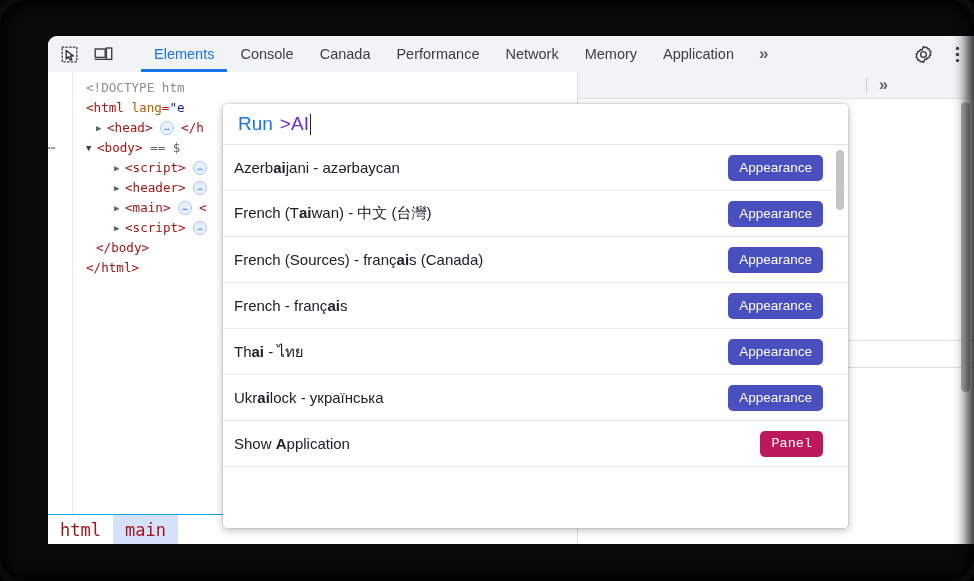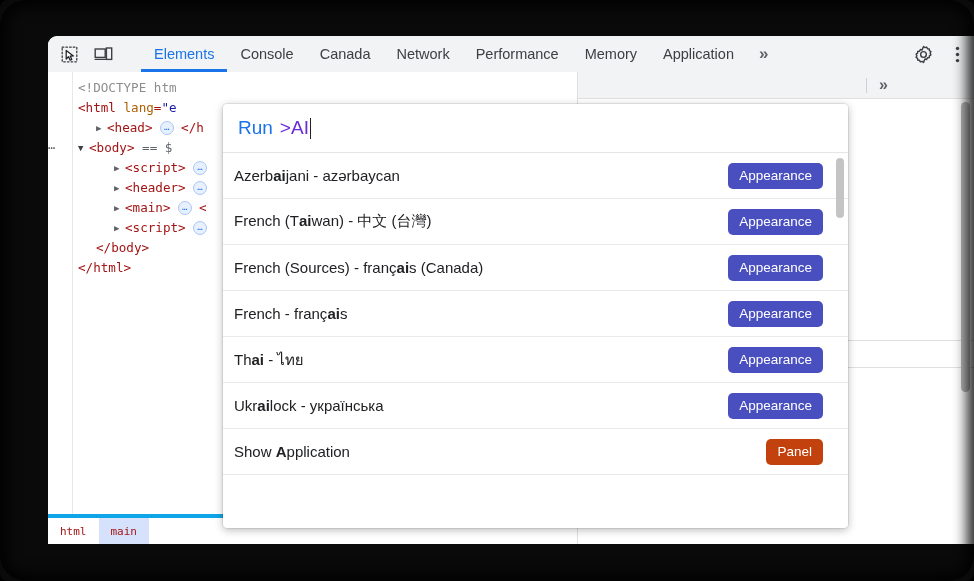--- a/index.html
+++ b/index.html
@@ -106,21 +106,21 @@
   }
   #dom-tree {
     padding: 6px 0 0 0;
     font-family: "DejaVu Sans Mono", monospace;
     font-size: 12.6px;
     line-height: 20px;
     color: #a31515;
     white-space: nowrap;
   }
   .dline { padding-left: 12px; position: relative; height: 20px; }
-  .ind1 { padding-left: 30px; }
+  .ind1 { padding-left: 38px; }
   .ind2 { padding-left: 48px; }
   .ind3 { padding-left: 66px; }
   .doctype { color: #8e8e8e; }
   .tagname { color: #a31515; }
   .attr { color: #b06000; }
   .attrval { color: #1a1aa6; }
   .punct { color: #a31515; }
   .eqsel { color: #5f6368; }
   .arrow {
     display:inline-block; width: 11px;
@@ -148,24 +148,24 @@
     left: 24px; top: 0; bottom: 0;
     width: 1px; background: #e8e8e8;
   }
 
   
   #crumbs {
     position: absolute;
     left: 0; right: 0; bottom: 0;
     height: 30px;
     background: #ffffff;
-    border-top: 4px solid #0ea5e9;
+    border-top: 1px solid #0ea5e9;
     display: flex; align-items: stretch;
     font-family: "DejaVu Sans Mono", monospace;
-    font-size: 11px;
+    font-size: 17px;
   }
   .crumb {
     display:flex; align-items:center;
     padding: 0 12px;
     color: #a31515;
   }
   .crumb.sel { background: #d6e2fb; }
 
   
   #styles-pane {
@@ -263,21 +263,21 @@
     position: absolute;
     left: 175px; top: 68px;
     width: 625px; height: 424px;
     background: #ffffff;
     border-radius: 4px;
     box-shadow: 0 2px 8px rgba(0,0,0,0.28), 0 0 0 1px rgba(0,0,0,0.07);
     overflow: hidden;
     z-index: 40;
   }
   #palette-input-row {
-    height: 49px;
+    height: 41px;
     display: flex; align-items: center;
     padding: 0 10px 0 15px;
     border-bottom: 1px solid #e6e6e6;
     font-size: 19px;
   }
   #palette-prefix { color: #1a73e8; margin-right: 7px; }
   #palette-value { color: #6d28d9; }
   #palette-caret {
     display:inline-block;
     width: 1px; height: 21px;
@@ -305,21 +305,21 @@
   .hl { background: #a8c7fa; font-weight: 700; }
   .badge {
     color: #ffffff;
     font-size: 13.5px;
     padding: 5px 11px 6px;
     border-radius: 5px;
     white-space: nowrap;
   }
   .badge.appearance { background: #4a4fbf; }
   .badge.drawer { background: #6aaa64; }
-  .badge.panel { background: #c2410c; }
+  .badge.panel { background: #be185d; font-family: Liberation Mono, monospace; }
 
   #palette-scroll {
     position: absolute;
     right: 4px; top: 5px;
     width: 8px; height: 60px;
     border-radius: 5px;
     background: #c4c4c4;
   }
 </style>
 </head>
@@ -354,24 +354,24 @@
         <div class="tab active">
             <span>Elements</span>
           </div>
         <div class="tab">
             <span>Console</span>
           </div>
         <div class="tab">
             <span>Canada</span>
           </div>
         <div class="tab">
+            <span>Performance</span>
+          </div>
+        <div class="tab">
             <span>Network</span>
-          </div>
-        <div class="tab">
-            <span>Performance</span>
           </div>
         <div class="tab">
             <span>Memory</span>
           </div>
         <div class="tab">
             <span>Application</span>
           </div>
         <div class="overflow-tabs">
             <span>»</span>
           </div>

